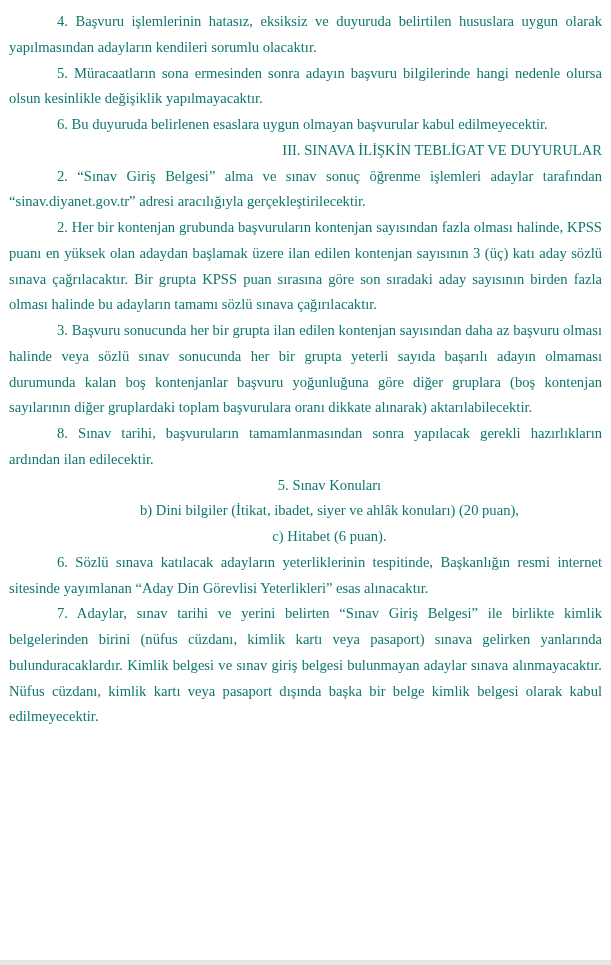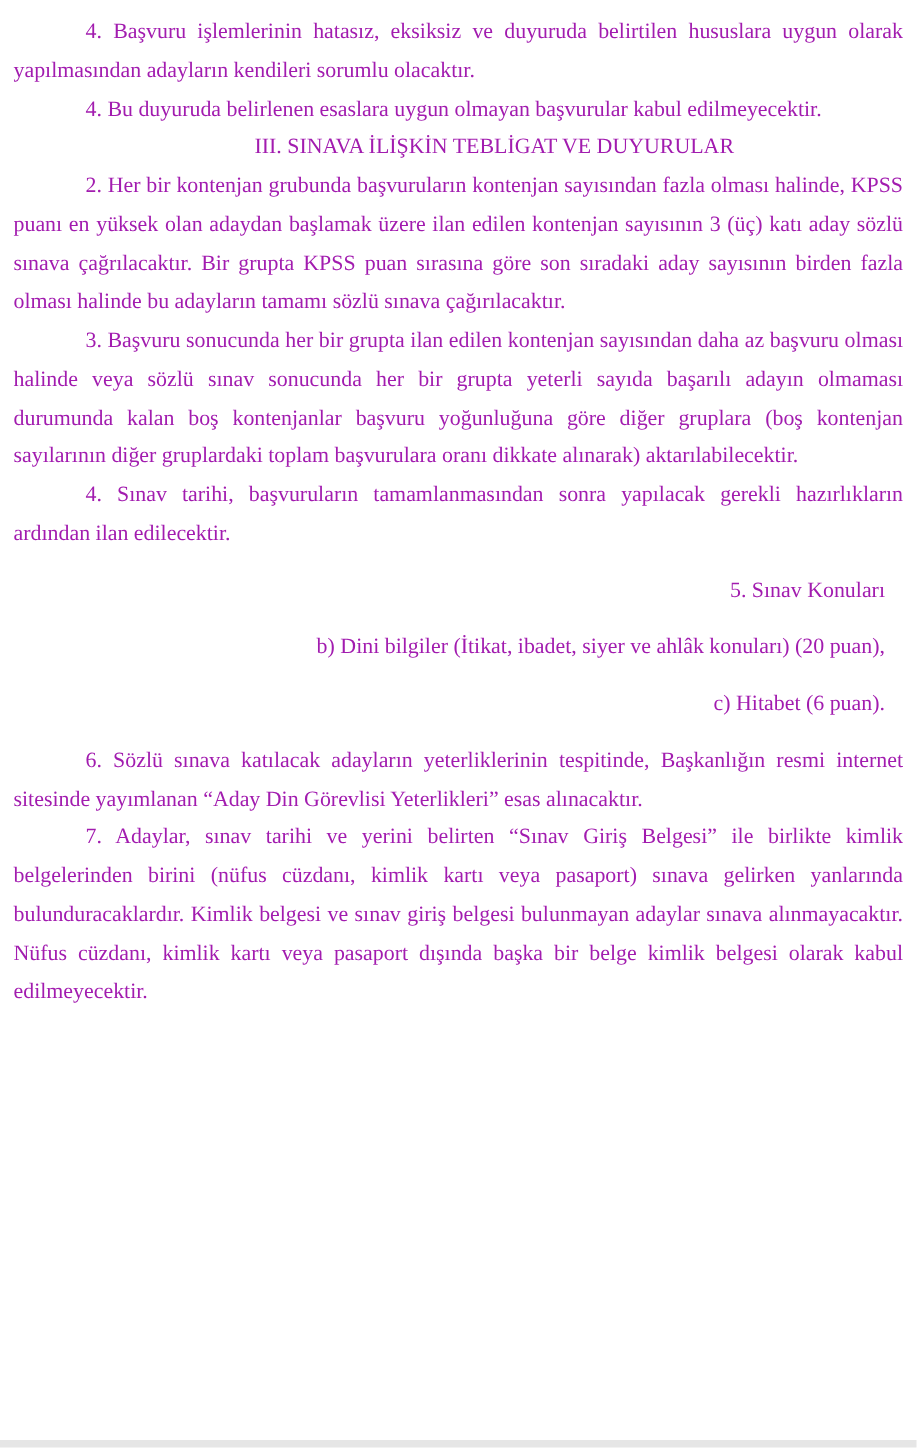--- a/index.html
+++ b/index.html
@@ -11,59 +11,61 @@
     position: relative;
   }
   .page {
     position: absolute;
     left: 9px;
     top: 9px;
     width: 593px;
     font-family: "Liberation Serif", "DejaVu Serif", serif;
     font-size: 14.6px;
     line-height: 25.75px;
-    color: #a21caf;
+    color: #0f766e;
   }
   .p {
     margin: 0;
     text-indent: 48px;
     text-align: justify;
   }
   .heading {
     margin: 0;
     text-indent: 48px;
-    text-align: center;
+    text-align: right;
   }
   .item {
-    margin: 12px;
+    margin: 0;
     text-indent: 48px;
-    text-align: right;
+    text-align: center;
   }
   .bottom-strip {
     position: absolute;
     left: 0;
     bottom: 0;
     width: 611px;
     height: 5px;
     background: #e6e6e6;
   }
 </style>
 </head>
 <body>
 
 <div class="page">
 
   <p class="p">4. Başvuru işlemlerinin hatasız, eksiksiz ve duyuruda belirtilen hususlara uygun olarak yapılmasından adayların kendileri sorumlu olacaktır.</p>
-  <p class="p">4. Bu duyuruda belirlenen esaslara uygun olmayan başvurular kabul edilmeyecektir.</p>
+  <p class="p">5. Müracaatların sona ermesinden sonra adayın başvuru bilgilerinde hangi nedenle olursa olsun kesinlikle değişiklik yapılmayacaktır.</p>
+  <p class="p">6. Bu duyuruda belirlenen esaslara uygun olmayan başvurular kabul edilmeyecektir.</p>
 
   <p class="heading">III. SINAVA İLİŞKİN TEBLİGAT VE DUYURULAR</p>
+  <p class="p">2. “Sınav Giriş Belgesi” alma ve sınav sonuç öğrenme işlemleri adaylar tarafından “sinav.diyanet.gov.tr” adresi aracılığıyla gerçekleştirilecektir.</p>
 
   <p class="p">2. Her bir kontenjan grubunda başvuruların kontenjan sayısından fazla olması halinde, KPSS puanı en yüksek olan adaydan başlamak üzere ilan edilen kontenjan sayısının 3 (üç) katı aday sözlü sınava çağrılacaktır. Bir grupta KPSS puan sırasına göre son sıradaki aday sayısının birden fazla olması halinde bu adayların tamamı sözlü sınava çağırılacaktır.</p>
   <p class="p">3. Başvuru sonucunda her bir grupta ilan edilen kontenjan sayısından daha az başvuru olması halinde veya sözlü sınav sonucunda her bir grupta yeterli sayıda başarılı adayın olmaması durumunda kalan boş kontenjanlar başvuru yoğunluğuna göre diğer gruplara (boş kontenjan sayılarının diğer gruplardaki toplam başvurulara oranı dikkate alınarak) aktarılabilecektir.</p>
-  <p class="p">4. Sınav tarihi, başvuruların tamamlanmasından sonra yapılacak gerekli hazırlıkların ardından ilan edilecektir.</p>
+  <p class="p">8. Sınav tarihi, başvuruların tamamlanmasından sonra yapılacak gerekli hazırlıkların ardından ilan edilecektir.</p>
 
   <p class="item">5. Sınav Konuları</p>
   <p class="item">b) Dini bilgiler (İtikat, ibadet, siyer ve ahlâk konuları) (20 puan),</p>
   <p class="item">c) Hitabet (6 puan).</p>
 
   <p class="p">6. Sözlü sınava katılacak adayların yeterliklerinin tespitinde, Başkanlığın resmi internet sitesinde yayımlanan “Aday Din Görevlisi Yeterlikleri” esas alınacaktır.</p>
   <p class="p">7. Adaylar, sınav tarihi ve yerini belirten “Sınav Giriş Belgesi” ile birlikte kimlik belgelerinden birini (nüfus cüzdanı, kimlik kartı veya pasaport) sınava gelirken yanlarında bulunduracaklardır. Kimlik belgesi ve sınav giriş belgesi bulunmayan adaylar sınava alınmayacaktır. Nüfus cüzdanı, kimlik kartı veya pasaport dışında başka bir belge kimlik belgesi olarak kabul edilmeyecektir.</p>
 
 </div>
 

